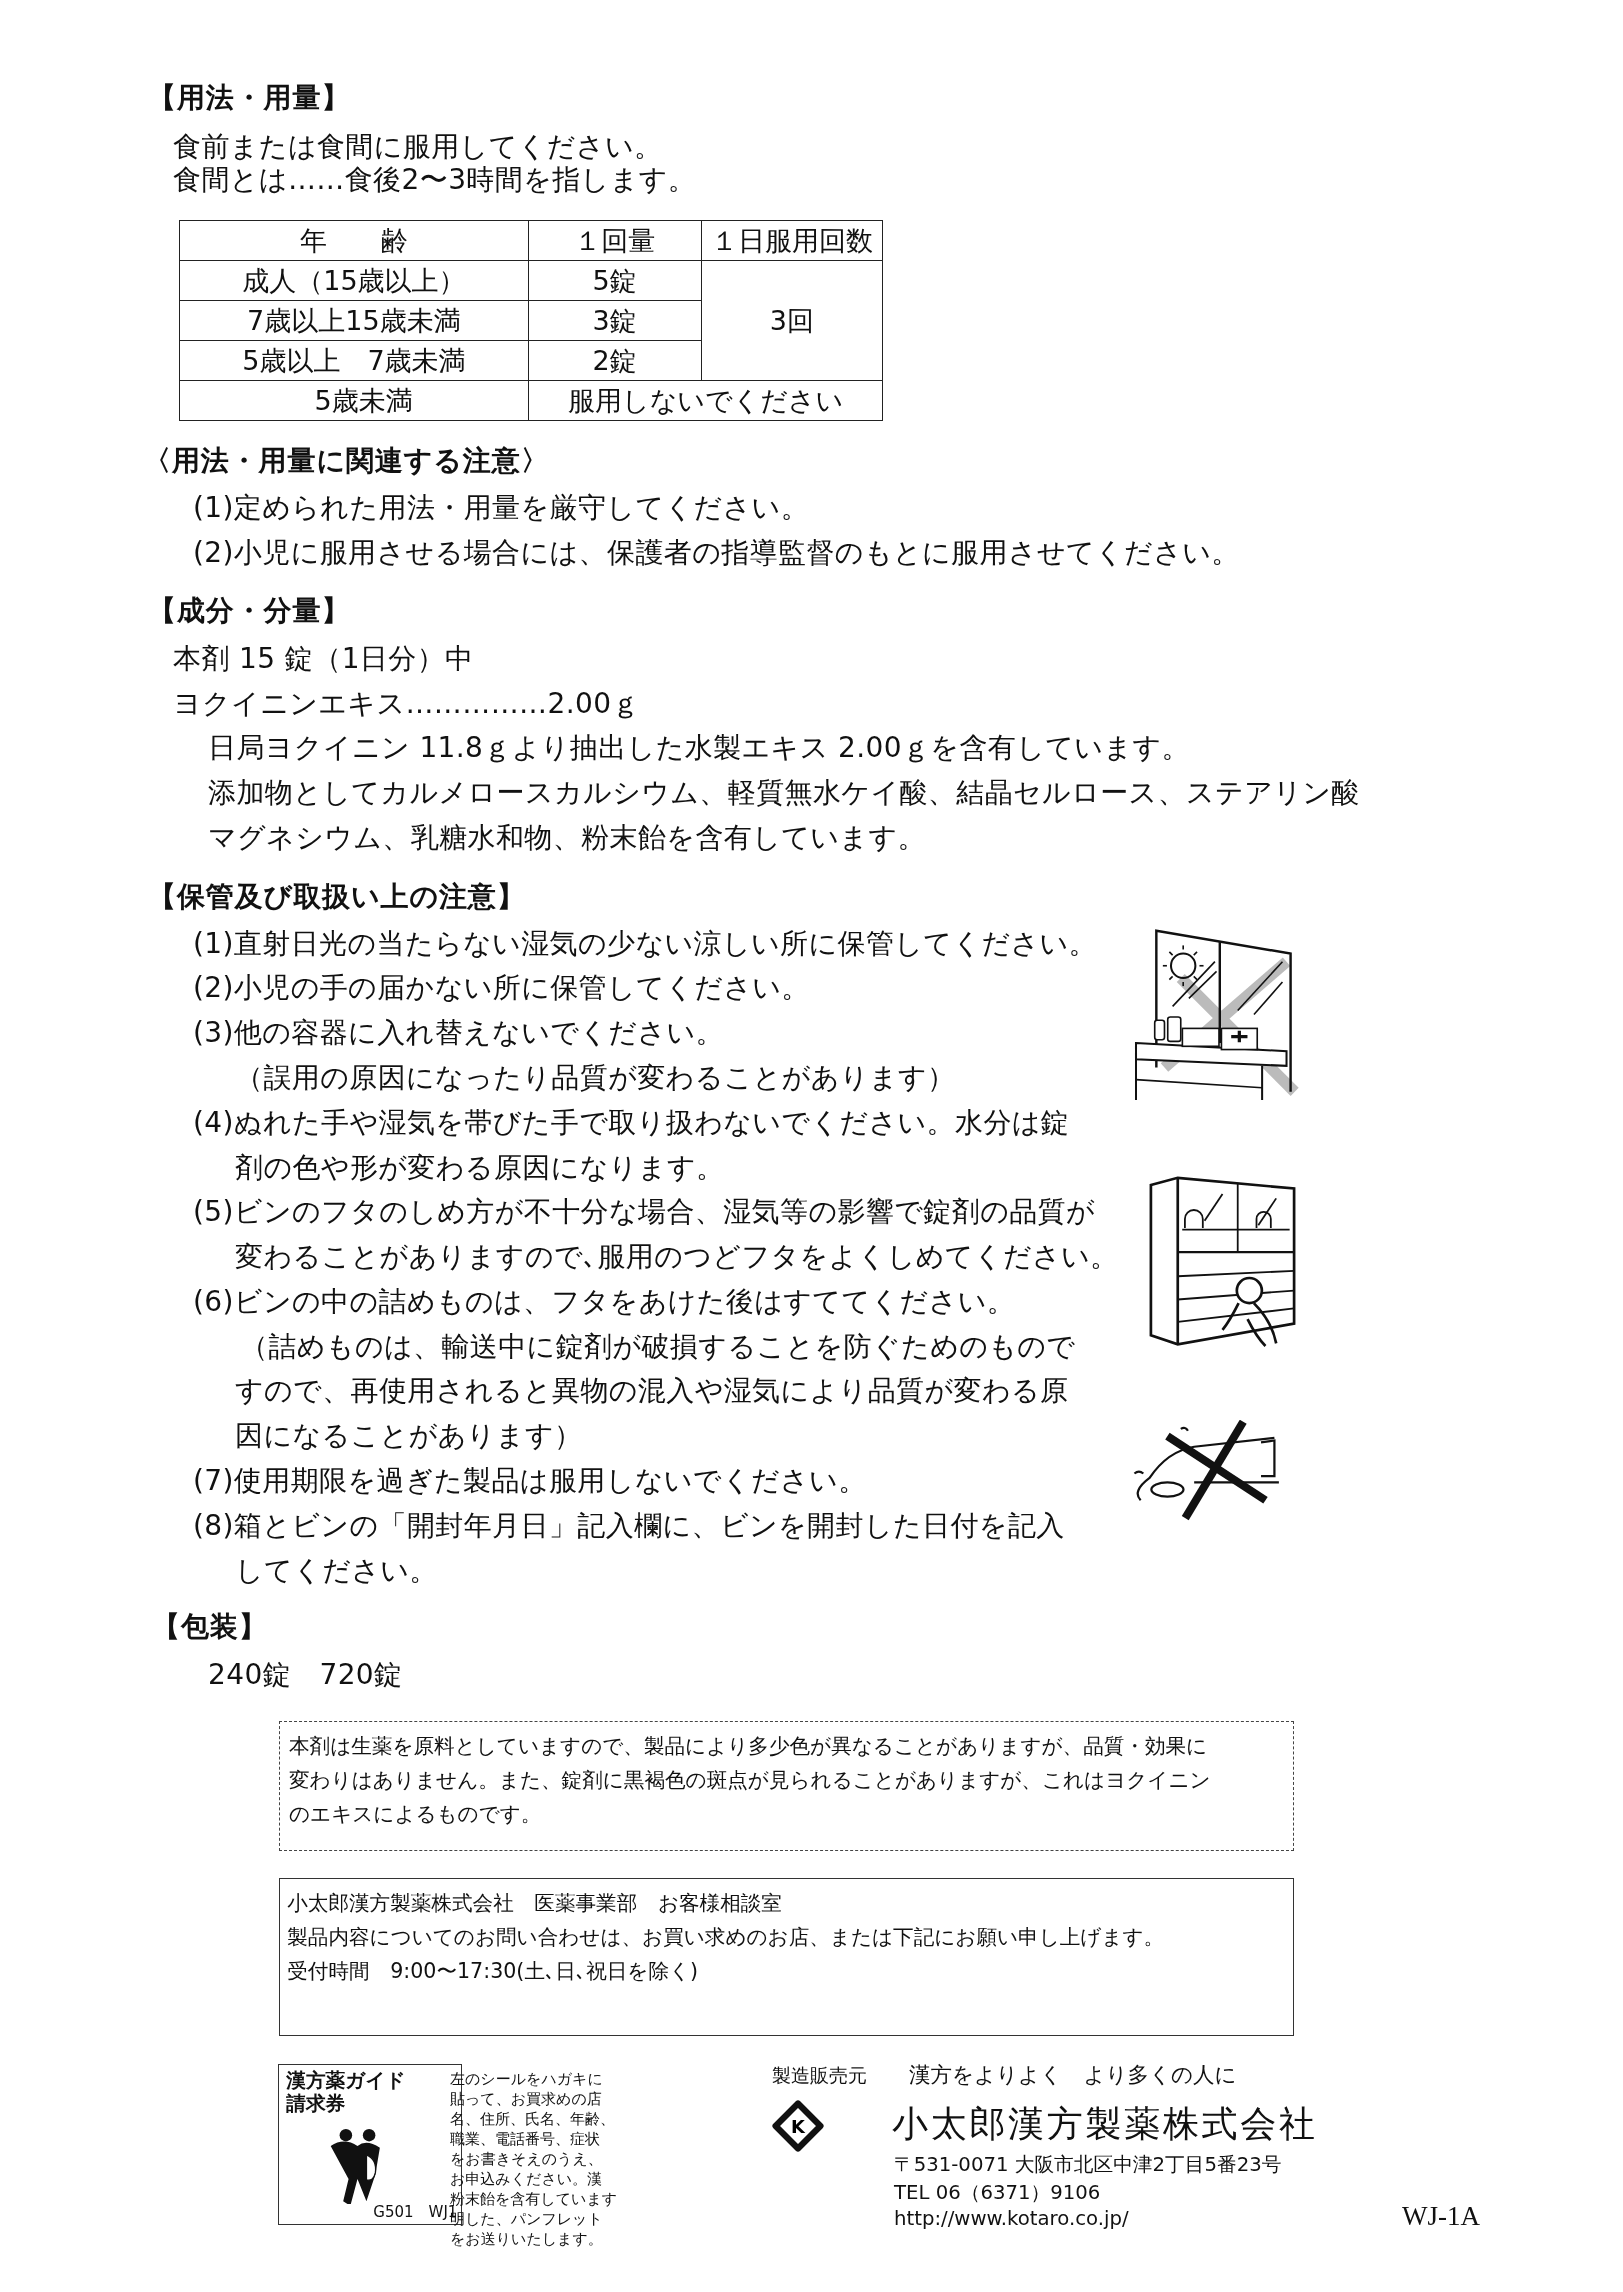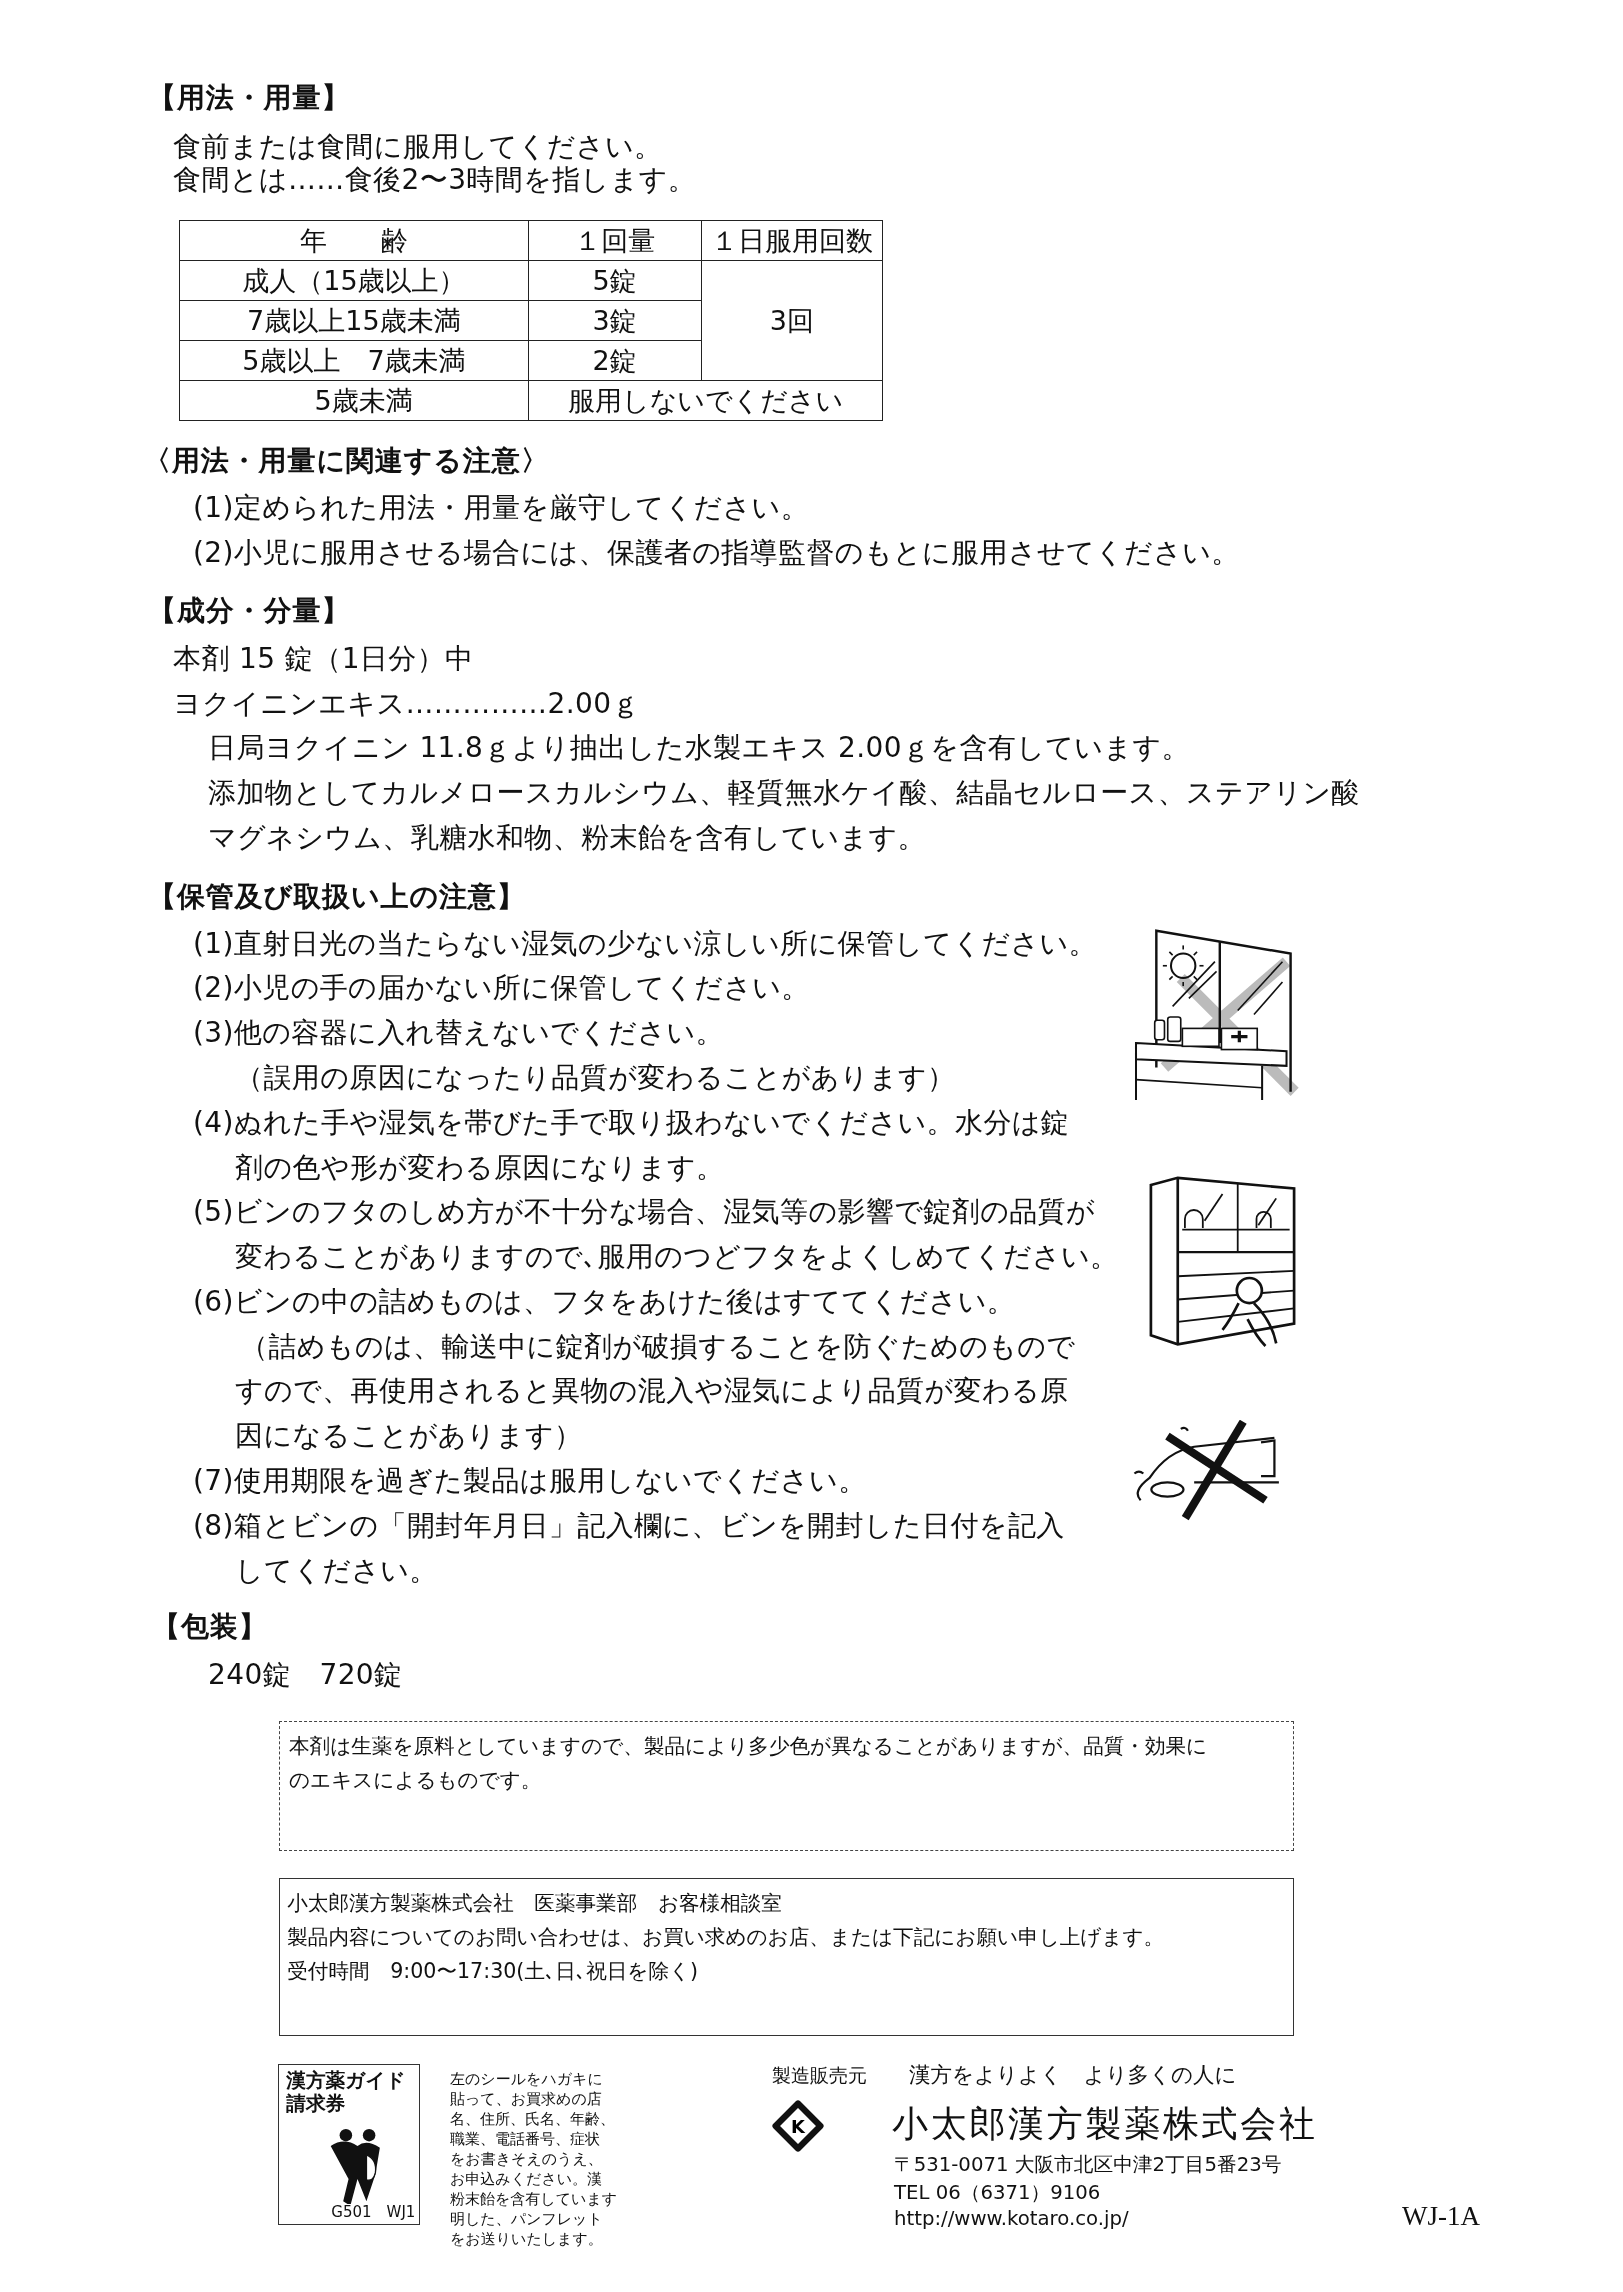--- a/index.html
+++ b/index.html
@@ -16,21 +16,21 @@
 
   table.dose { border-collapse:collapse; position:absolute; left:179px; top:220px; }
   table.dose td { border:1.8px solid #222; font-size:27px; height:39px; padding:0 5.4px; text-align:center; white-space:nowrap; }
   table.dose td.left { text-align:center; padding-left:25px; }
 
   .dashbox { position:absolute; left:279px; top:1721px; width:1015px; height:130px;
     border:1.8px dashed #444; box-sizing:border-box; padding:7.2px 0 0 9px; }
   .solidbox { position:absolute; left:279px; top:1878px; width:1015px; height:158px;
     border:1.8px solid #333; box-sizing:border-box; padding:7.2px 0 0 7.2px; }
 
-  .coupon { position:absolute; left:278px; top:2064px; width:142px; height:161px; border:1.8px solid #333; box-sizing:border-box; }
+  .coupon { position:absolute; left:278px; top:2064px; width:184px; height:161px; border:1.8px solid #333; box-sizing:border-box; }
   .coupon-title { position:absolute; left:7.2px; top:5.4px; font-size:19.7px; line-height:22.4px; font-weight:bold; }
   .coupon-code { position:absolute; right:3.6px; bottom:1.8px; font-size:15px; }
   .company { font-family:"DejaVu Serif","Liberation Serif",serif; font-weight:normal; font-size:36px; letter-spacing:2.7px; }
   .code-mark { font-family:"Liberation Serif","DejaVu Serif",serif; font-size:27px; }
 </style>
 </head>
 <body>
 
 <div class="abs h" style="left:148px;top:79px;">【用法・用量】</div>
 <div class="abs t" style="left:173px;top:124px;">食前または食間に服用してください。</div>
@@ -157,20 +157,21 @@
     <line x1="45" y1="18" x2="155" y2="90"></line>
     <line x1="130" y1="2" x2="65" y2="110"></line>
   </g>
 </svg>
 
 <div class="abs h" style="left:152px;top:1608px;">【包装】</div>
 <div class="abs t" style="left:208px;top:1652px;">240錠　720錠</div>
 
 <div class="dashbox">
   <div class="sm">本剤は生薬を原料としていますので、製品により多少色が異なることがありますが、品質・効果に</div>
+  <div class="sm">変わりはありません。また、錠剤に黒褐色の斑点が見られることがありますが、これはヨクイニン</div>
   <div class="sm">のエキスによるものです。</div>
 </div>
 
 <div class="solidbox">
   <div class="sm">小太郎漢方製薬株式会社　医薬事業部　お客様相談室</div>
   <div class="sm">製品内容についてのお問い合わせは、お買い求めのお店、または下記にお願い申し上げます。</div>
   <div class="sm">受付時間　9:00〜17:30(土､日､祝日を除く)</div>
 </div>
 
 <div class="coupon">

